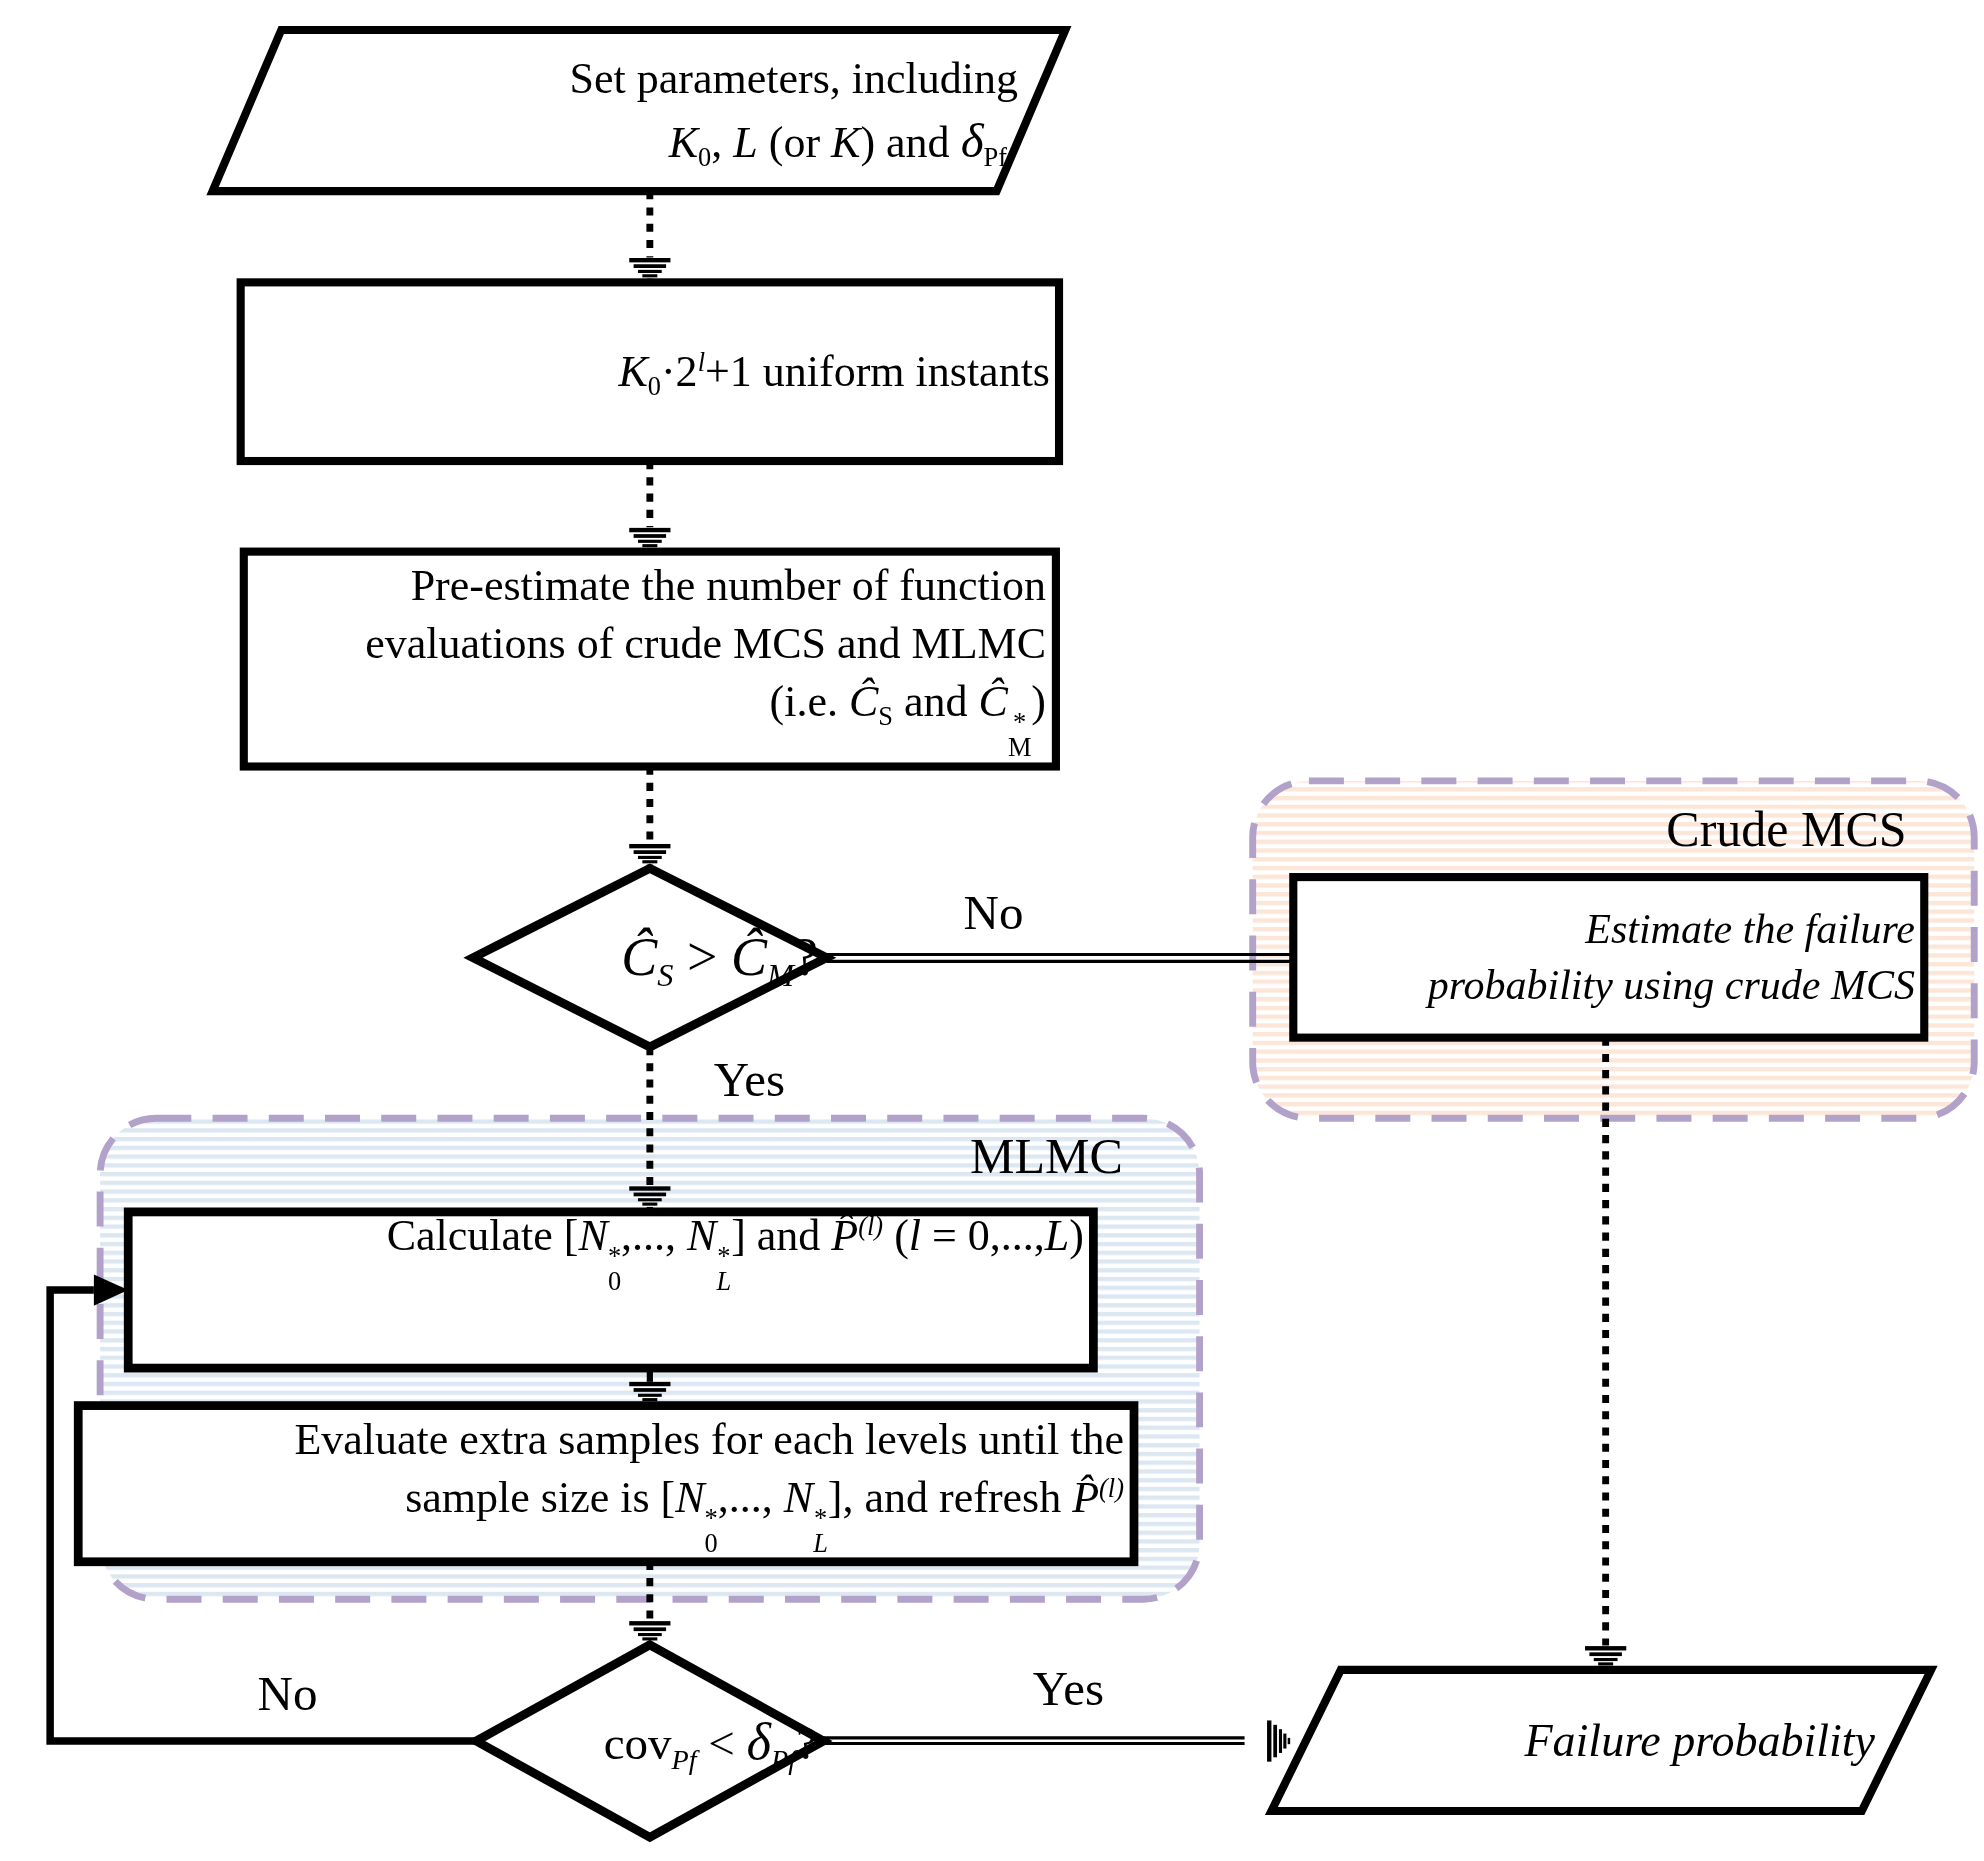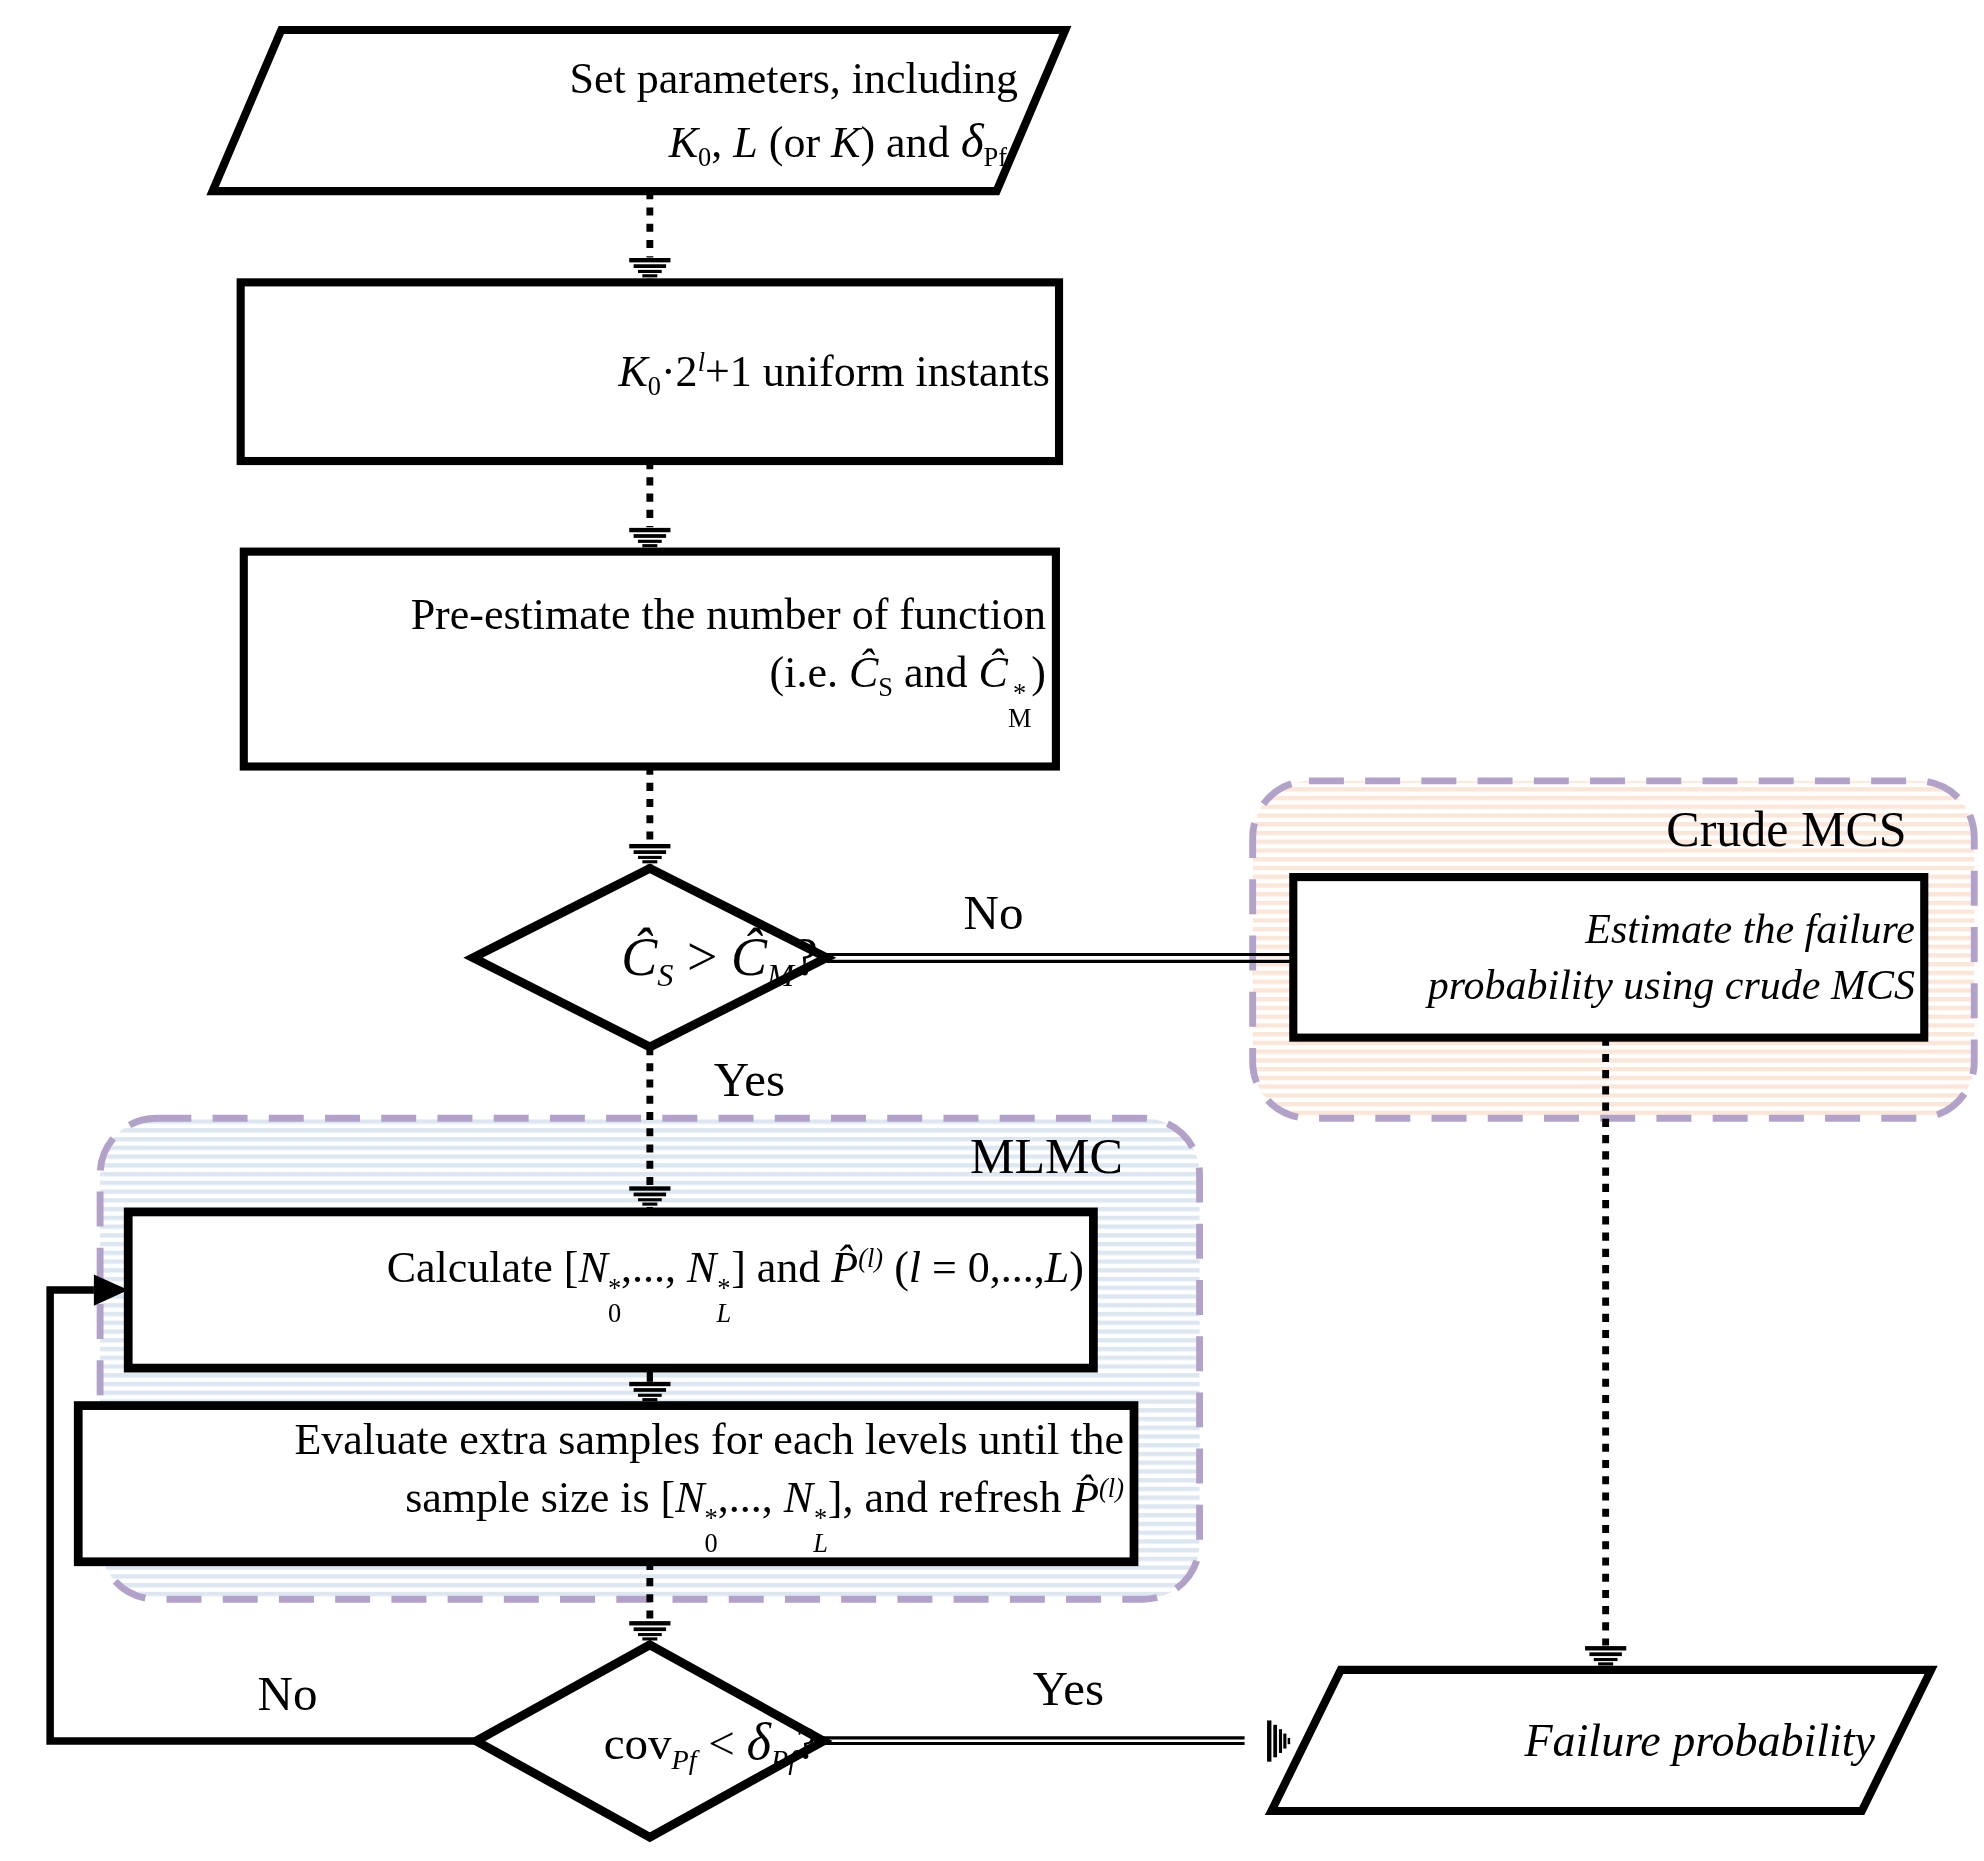--- a/index.html
+++ b/index.html
@@ -92,40 +92,41 @@
   <span class="row">Set parameters, including</span>
   <span class="row"><span class="i">K</span><sub>0</sub><span>, </span><span class="i">L</span><span> (or </span><span class="i">K</span><span>) and  </span><span class="delta">δ</span><sub>Pf</sub><span>.</span></span>
 </div>
 
 <div class="txt" style="left:250px;top:291px;width:800px;height:162px;">
   <span class="row"><span class="i">K</span><sub>0</sub><span>·2</span><sup class="i">l</sup><span>+1 uniform instants</span></span>
 </div>
 
 <div class="txt" style="left:253px;top:560px;width:793px;height:197px;">
   <span class="row">Pre-estimate the number of function</span>
+  <span class="row">evaluations of crude MCS and MLMC</span>
   <span class="row"><span>(i.e. </span><span class="i">Ĉ</span><sub>S</sub><span> and </span><span class="i">Ĉ</span><span class="ss">
         <span>*</span>
         <span>M</span>
       </span><span>)</span></span>
 </div>
 
 <div class="txt d1" style="left:481px;top:876px;width:337px;height:164px;">
   <span class="row"><span class="i">Ĉ</span><sub class="i">S</sub><span> &gt; </span><span class="i">Ĉ</span><sub class="i">M</sub><span>?</span></span>
 </div>
 
 <div class="region-lbl" style="left:1624px;top:798px;width:325px;height:62px;">Crude MCS</div>
 
 <div class="txt" style="left:1303px;top:884px;width:612px;height:147px;font-size:42px;font-style:italic;">
   <span class="row">Estimate the failure</span>
   <span class="row">probability using crude MCS</span>
 </div>
 
 <div class="region-lbl" style="left:906px;top:1125px;width:281px;height:62px;">MLMC</div>
 
-<div class="txt" style="left:137px;top:1212px;width:947px;height:141px;">
+<div class="txt" style="left:137px;top:1180px;width:947px;height:141px;">
   <span class="row"><span>Calculate [</span><span class="i">N</span><span class="ss">
         <span>*</span>
         <span>0</span>
       </span><span>,..., </span><span class="i">N</span><span class="ss">
         <span>*</span>
         <span class="i">L</span>
       </span><span>] and </span><span class="i">P̂</span><sup class="i">(l)</sup><span> (</span><span class="i">l</span><span> = 0,...,</span><span class="i">L</span><span>)</span></span>
 </div>
 
 <div class="txt" style="left:87px;top:1413px;width:1037px;height:141px;">

